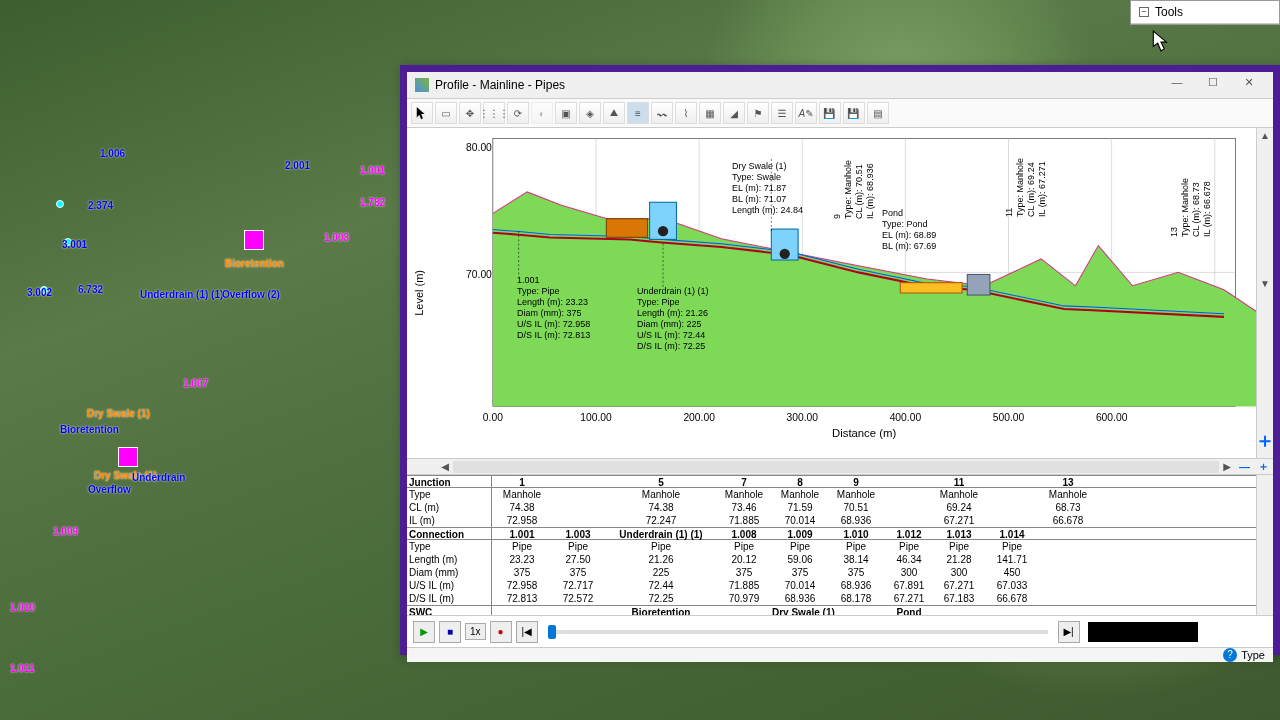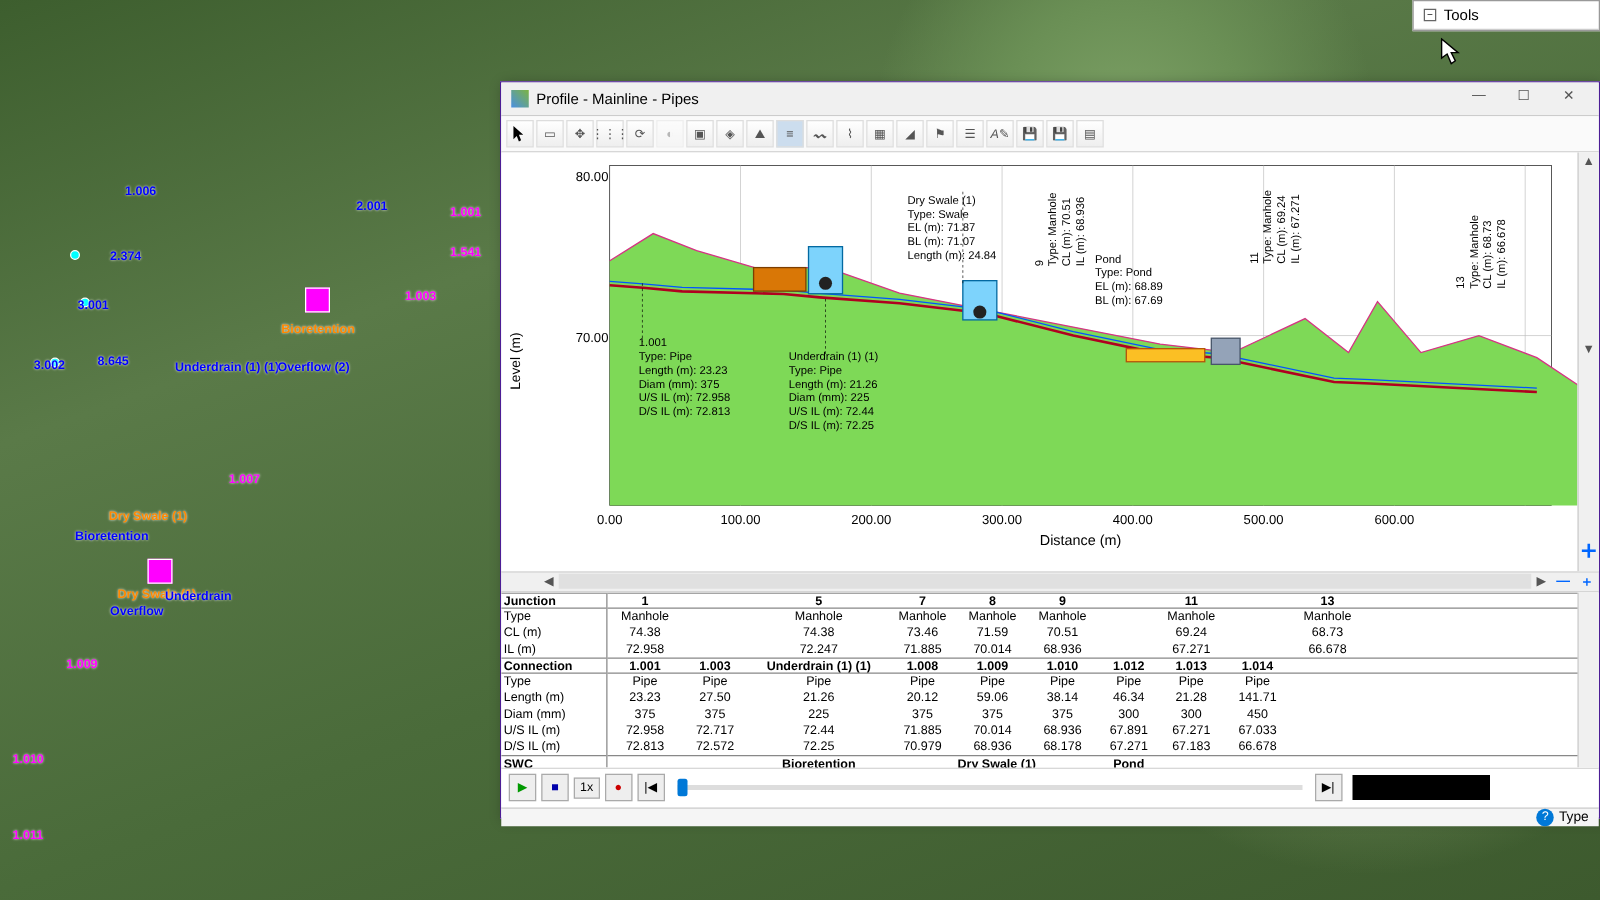--- a/index.html
+++ b/index.html
@@ -22,21 +22,21 @@
 
 .tools-panel { position:absolute; top:0; right:0; width:150px; background:#fff; border:1px solid #999; z-index:10; }
 .tools-header { padding:4px 8px; font-size:12px; border-bottom:1px solid #ccc; display:flex; align-items:center; gap:6px; }
 .tools-header .collapse { width:10px; height:10px; border:1px solid #666; font-size:8px; text-align:center; line-height:8px; }
 .tool-item { padding:6px 10px; font-size:12px; display:flex; align-items:center; gap:8px; cursor:pointer; }
 .tool-item.active { background:#ffd966; }
 .tool-arrow { display:inline-block; width:14px; height:14px; }
 .cursor-img { position:absolute; z-index:50; }
 
 
-.profile-win { position:absolute; left:400px; top:65px; width:880px; height:590px; background:#fff; border:1px solid #4c1d95; box-shadow:2px 2px 10px rgba(0,0,0,.3); display:flex; flex-direction:column; z-index:5; font-size:11px; }
+.profile-win { position:absolute; left:400px; top:65px; width:880px; height:590px; background:#fff; border:7px solid #4c1d95; box-shadow:2px 2px 10px rgba(0,0,0,.3); display:flex; flex-direction:column; z-index:5; font-size:11px; }
 .titlebar { display:flex; align-items:center; padding:4px 8px; background:#f0f0f0; border-bottom:1px solid #ccc; }
 .titlebar .icon { width:14px; height:14px; margin-right:6px; background:linear-gradient(45deg,#4a90e2,#7cb342); }
 .titlebar .title { flex:1; font-size:12px; }
 .win-btns { display:flex; gap:12px; margin-right:4px; }
 .win-btn { width:24px; height:18px; text-align:center; cursor:pointer; font-size:11px; color:#555; }
 
 .toolbar { display:flex; gap:2px; padding:3px 4px; border-bottom:1px solid #ccc; background:#fafafa; }
 .tbtn { width:22px; height:22px; border:1px solid #ddd; background:linear-gradient(#fff,#eee); cursor:pointer; display:flex; align-items:center; justify-content:center; font-size:10px; color:#555; }
 .tbtn svg { width:14px; height:14px; }
 
@@ -83,25 +83,25 @@
   <div class="map-node" style="left:244px;top:230px"></div>
   <div class="map-node" style="left:118px;top:447px"></div>
 
   <div class="map-dot" style="left:56px;top:200px"></div>
   <div class="map-dot" style="left:64px;top:238px"></div>
   <div class="map-dot" style="left:40px;top:286px"></div>
 
 <div class="map-label " style="left: 100px; top: 148px;">1.006</div>
     <div class="map-label " style="left: 285px; top: 160px;">2.001</div>
     <div class="map-label pink" style="left: 360px; top: 165px;">1.001</div>
-    <div class="map-label pink" style="left: 360px; top: 197px;">1.541</div>
+    <div class="map-label pink" style="left: 360px; top: 197px;">1.782</div>
     <div class="map-label pink" style="left: 324px; top: 232px;">1.003</div>
     <div class="map-label " style="left: 88px; top: 200px;">2.374</div>
     <div class="map-label " style="left: 62px; top: 239px;">3.001</div>
-    <div class="map-label " style="left: 78px; top: 284px;">8.645</div>
+    <div class="map-label " style="left: 78px; top: 284px;">6.732</div>
     <div class="map-label " style="left: 27px; top: 287px; text-align: right;">3.002</div>
     <div class="map-label orange" style="left: 225px; top: 258px;">Bioretention</div>
     <div class="map-label " style="left: 140px; top: 289px;">Underdrain (1) (1)</div>
     <div class="map-label " style="left: 222px; top: 289px;">Overflow (2)</div>
     <div class="map-label pink" style="left: 183px; top: 378px;">1.007</div>
     <div class="map-label orange" style="left: 87px; top: 408px;">Dry Swale (1)</div>
     <div class="map-label " style="left: 60px; top: 424px;">Bioretention</div>
     <div class="map-label orange" style="left: 94px; top: 470px;">Dry Swale (1)</div>
     <div class="map-label " style="left: 88px; top: 484px;">Overflow</div>
     <div class="map-label " style="left: 132px; top: 472px;">Underdrain</div>

